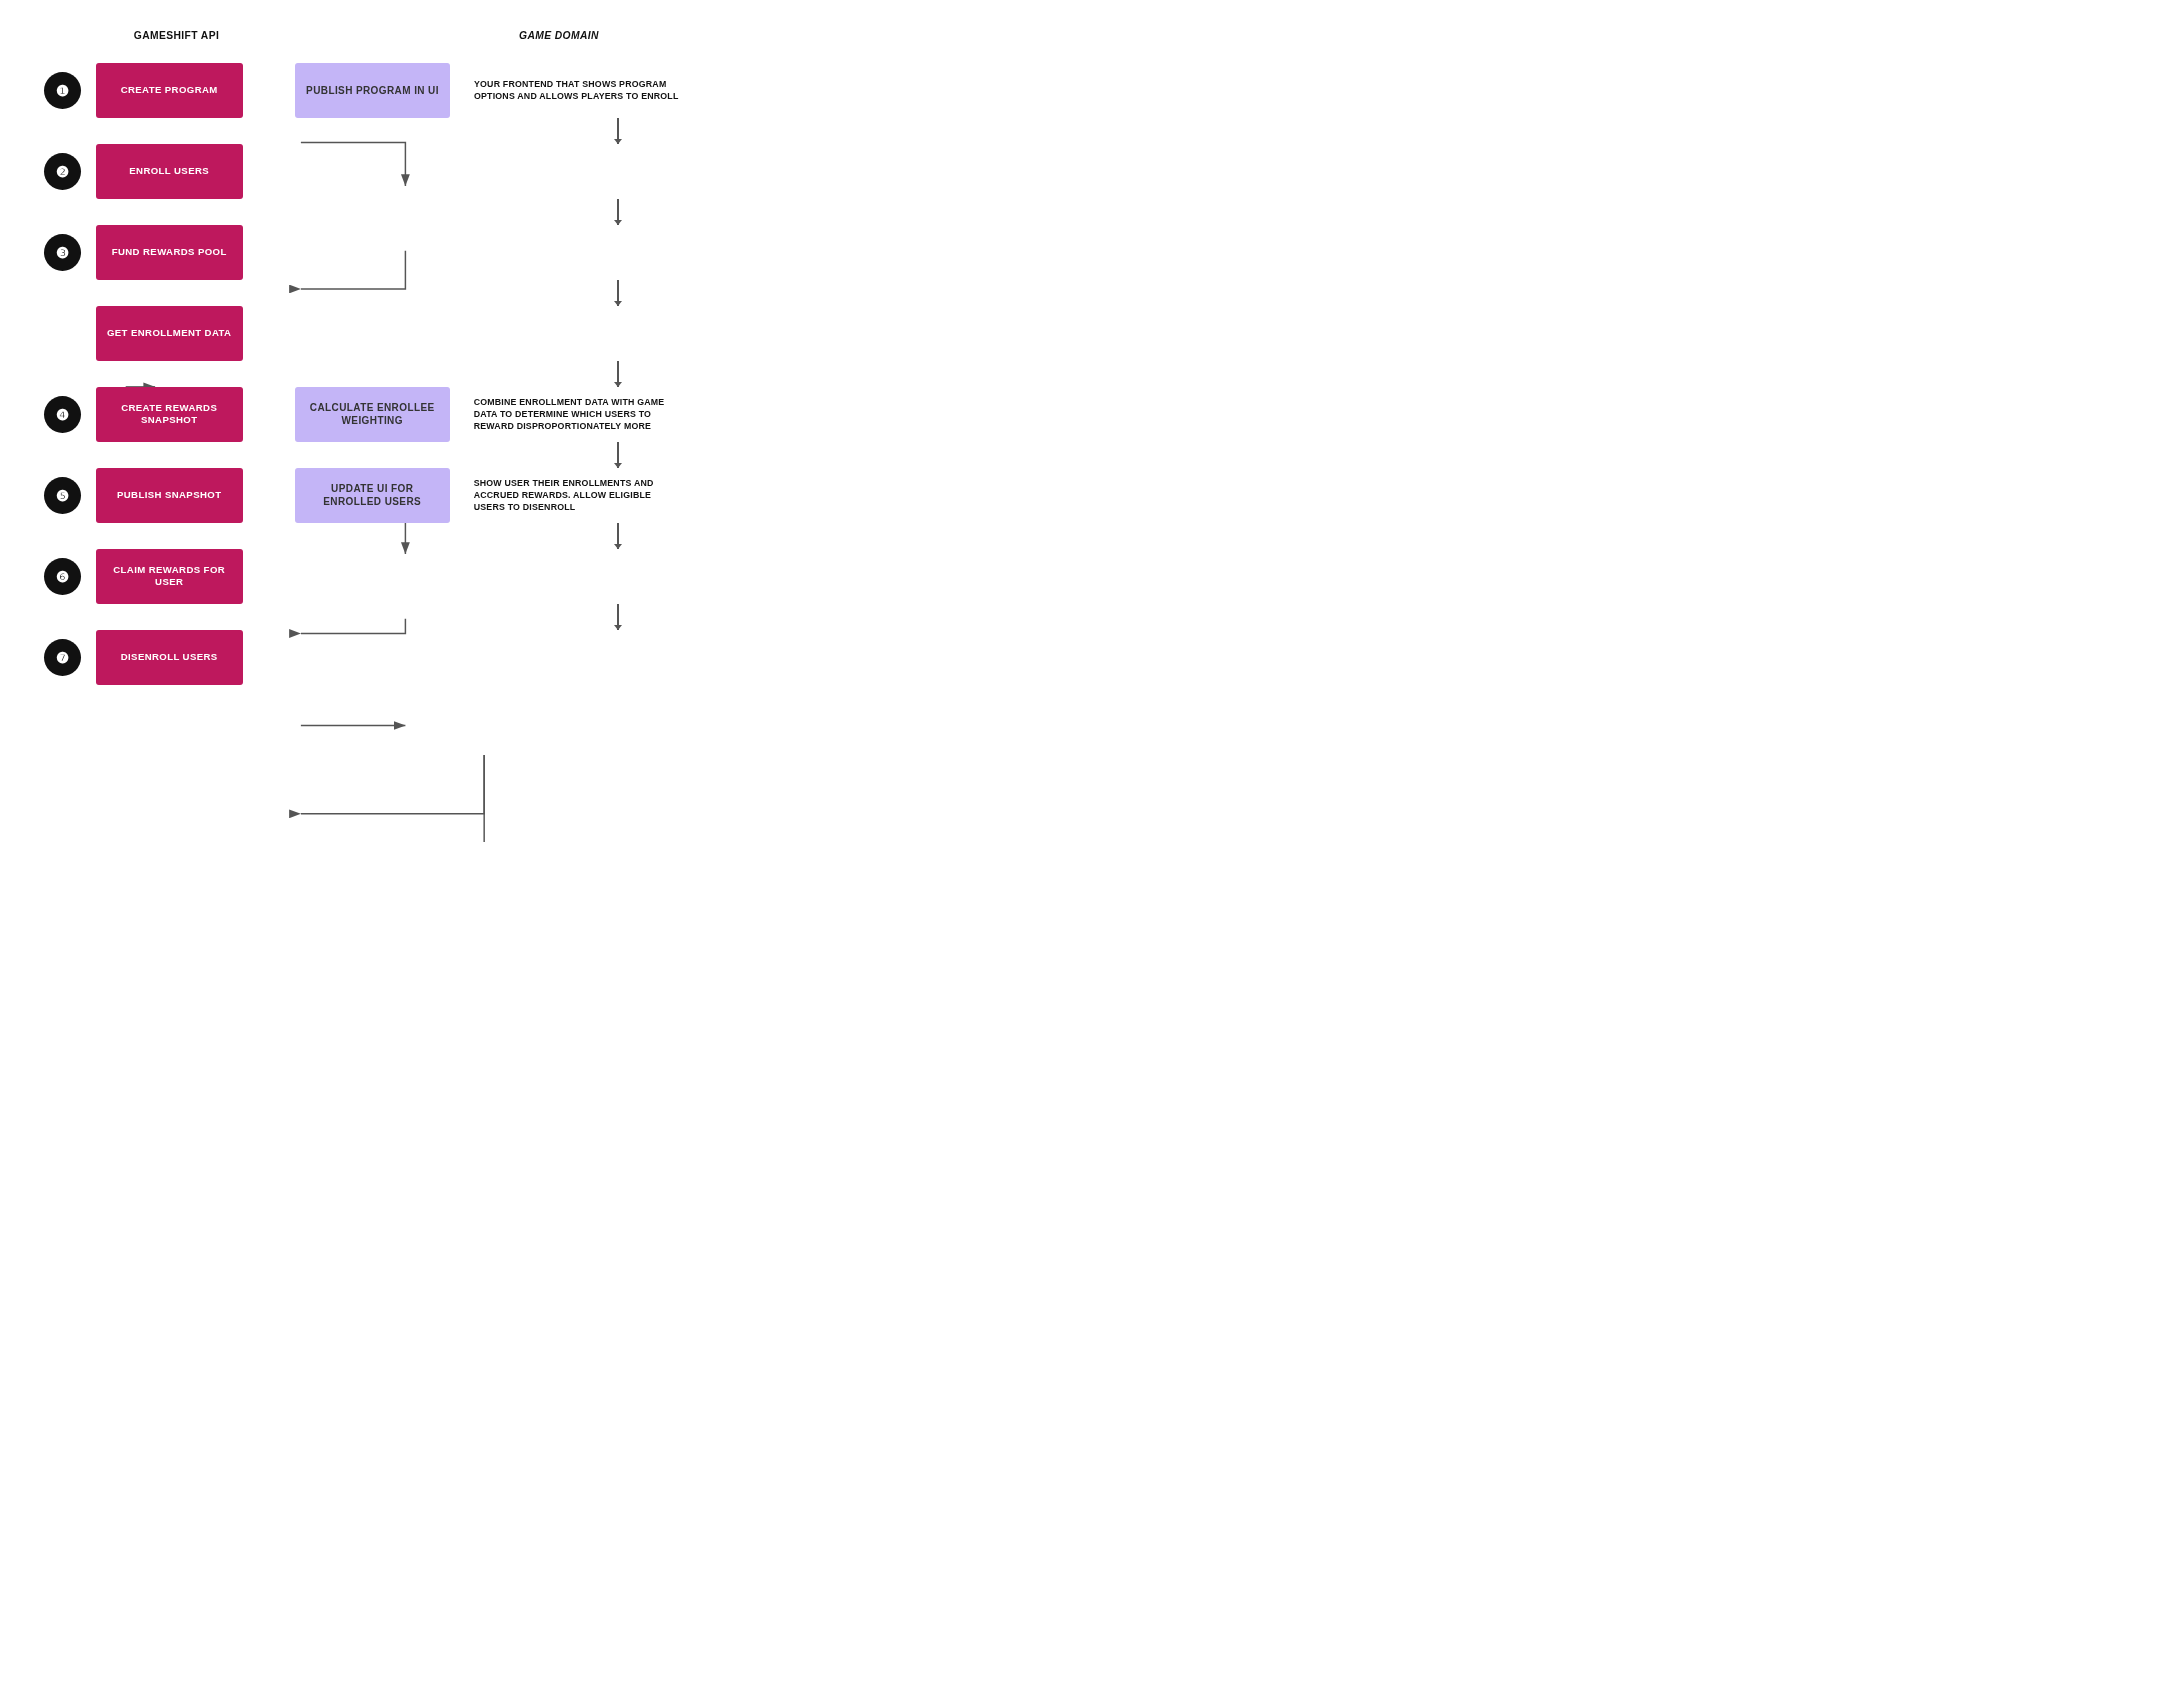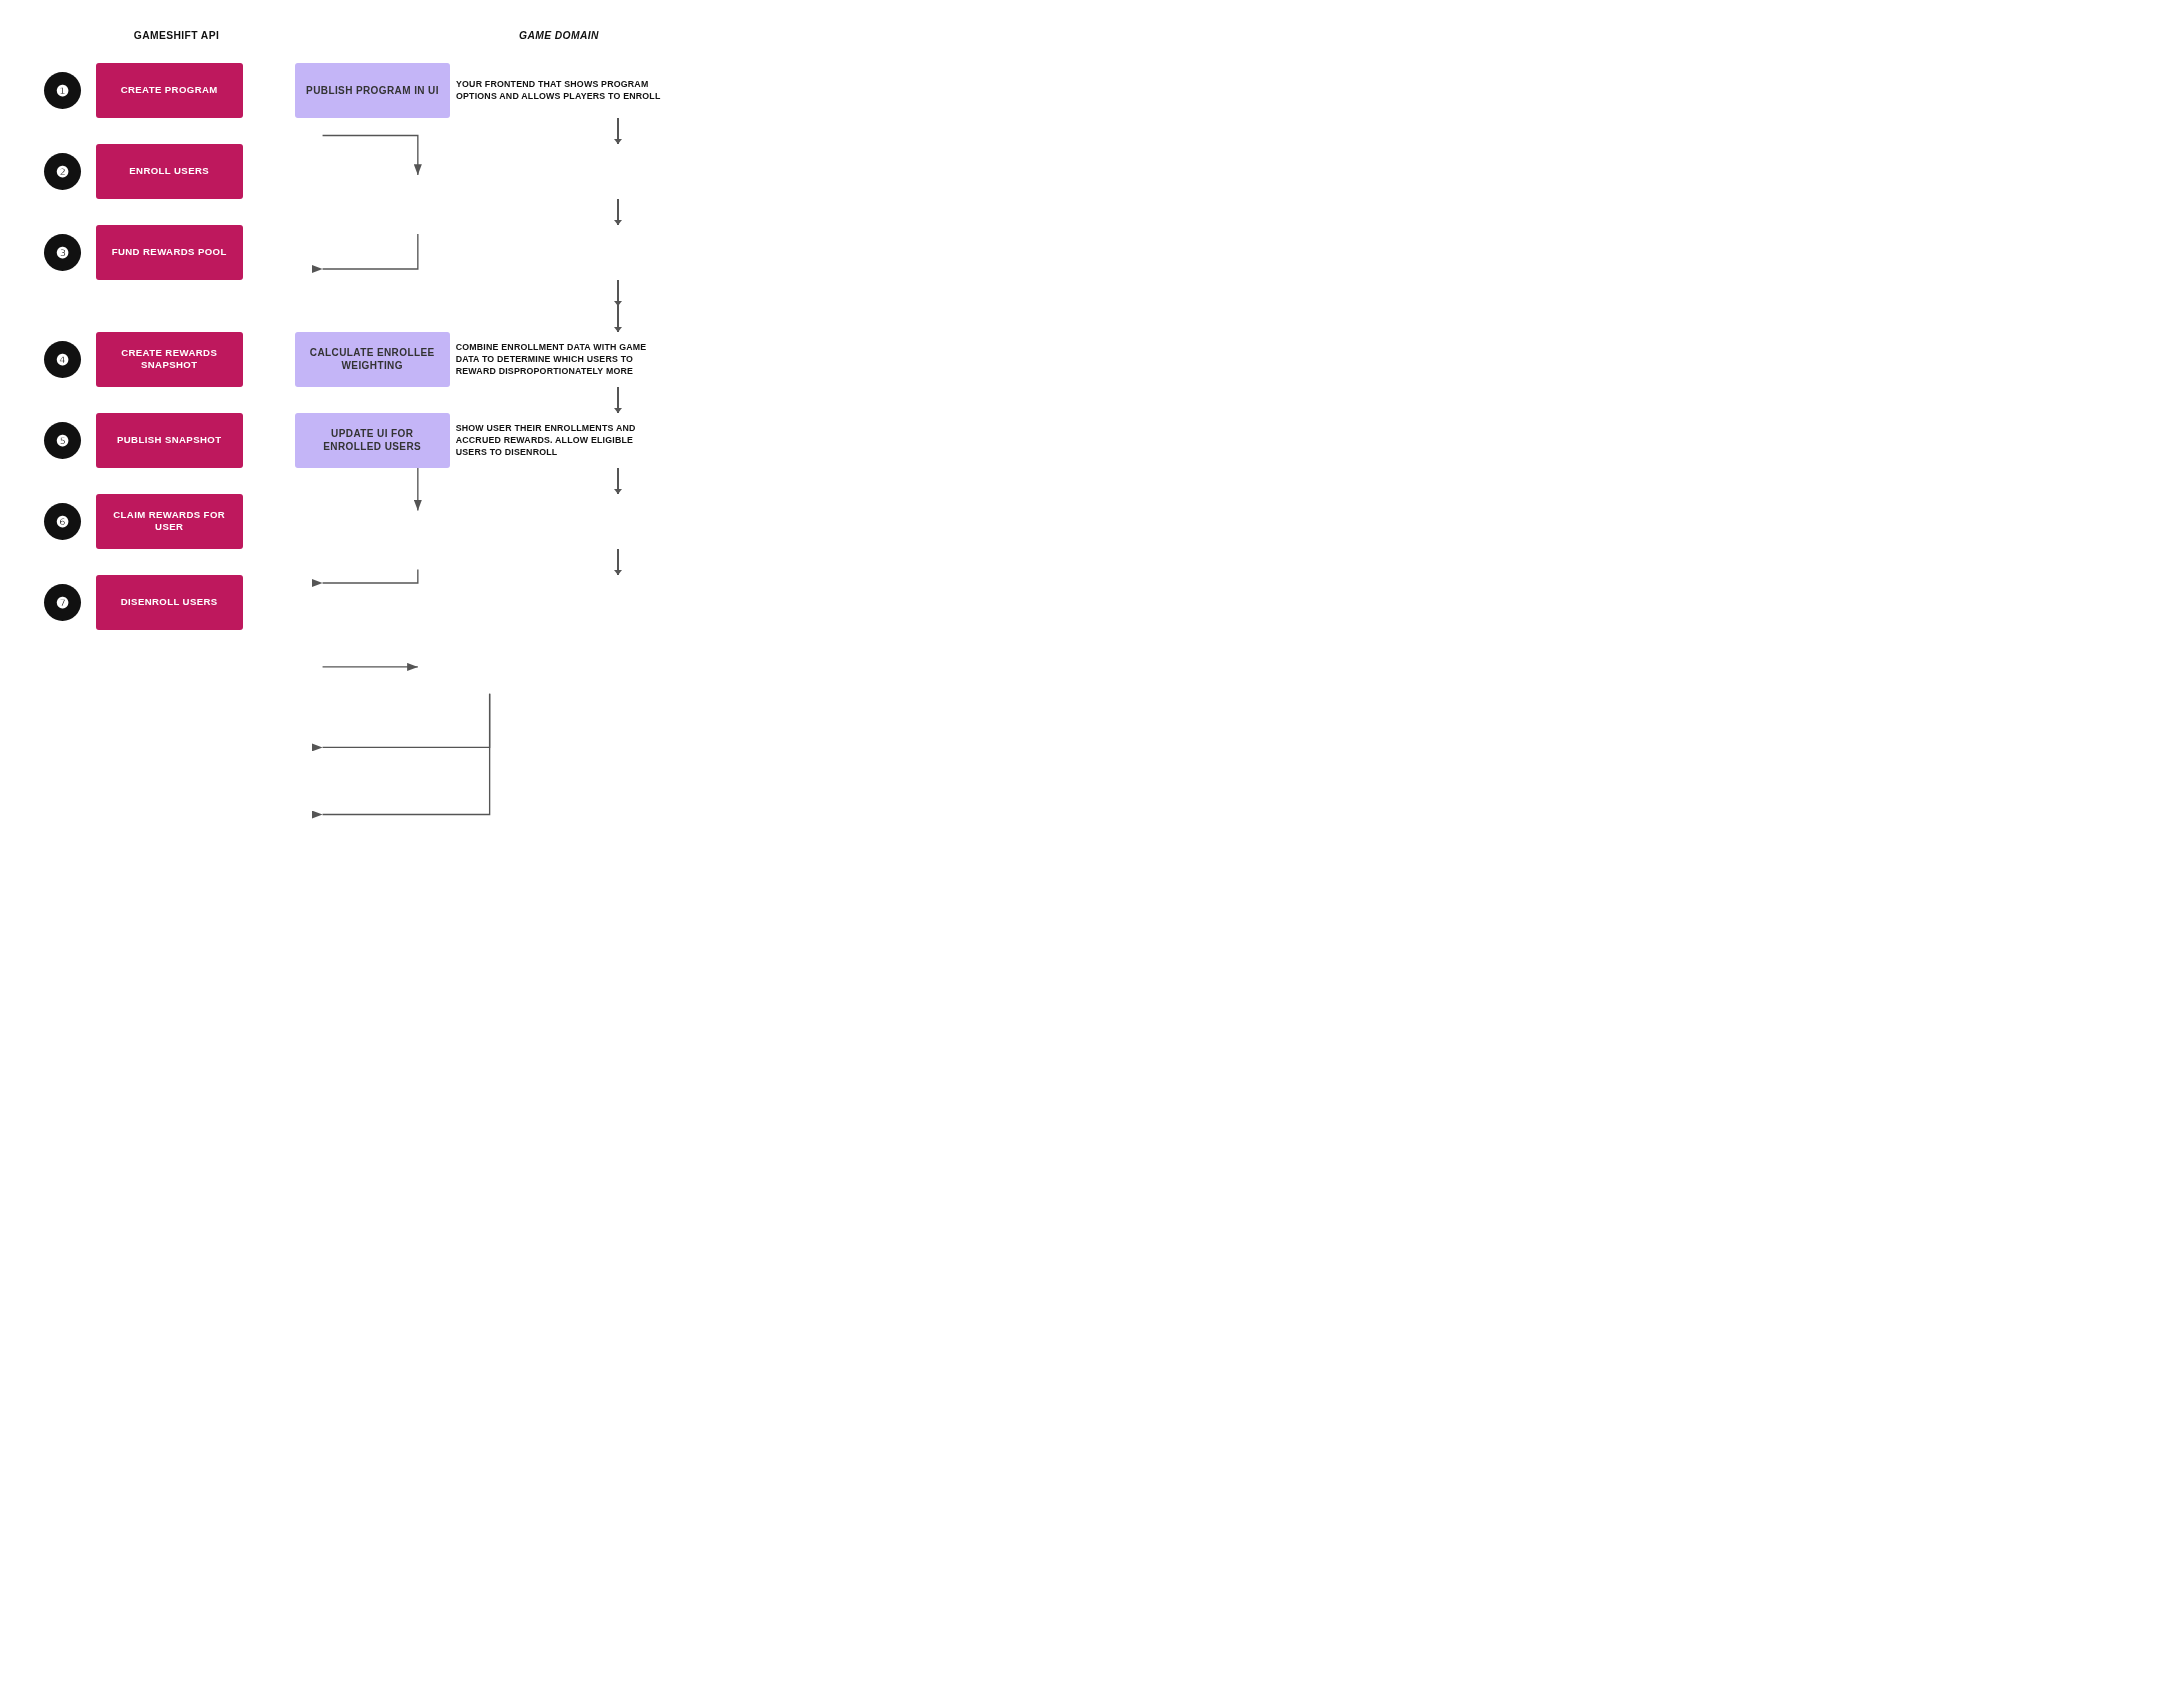--- a/index.html
+++ b/index.html
@@ -96,21 +96,21 @@
       border-radius: 2.9px;
       line-height: 1.3;
     }
 
     .description-text {
       font-size: 8.8px;
       font-weight: 900;
       text-transform: uppercase;
       color: #111;
       max-width: 206px;
-      margin-left: 6px;
+      margin-left: 24px;
       line-height: 1.4;
       letter-spacing: 0.2px;
     }
   </style>
 </head>
 <body>
 
 <div class="diagram-container">
 
   <div class="col-headers">
@@ -181,20 +181,24 @@
       <div class="step-number">❸</div>
       <div class="api-box">FUND REWARDS POOL</div>
     </div>
 
     <div style="margin-left:144px;height:26px;position:relative;z-index:2;">
       <div style="width:1.5px;height:100%;background:#555;margin:0 auto;position:relative;">
         <div style="position:absolute;bottom:0;left:50%;transform:translateX(-50%);width:0;height:0;border-left:4.4px solid transparent;border-right:4.4px solid transparent;border-top:5.9px solid #555;"></div>
       </div>
     </div>
 
+    <div style="display:flex;align-items:center;position:relative;z-index:2;">
+      <div style="width:37px;margin-right:14.7px;flex-shrink:0;"></div>
+      <div class="api-box">GET ENROLLMENT DATA</div>
+    </div>
 
     <div style="margin-left:144px;height:26px;position:relative;z-index:2;">
       <div style="width:1.5px;height:100%;background:#555;margin:0 auto;position:relative;">
         <div style="position:absolute;bottom:0;left:50%;transform:translateX(-50%);width:0;height:0;border-left:4.4px solid transparent;border-right:4.4px solid transparent;border-top:5.9px solid #555;"></div>
       </div>
     </div>
 
     <div style="display:flex;align-items:center;position:relative;z-index:2;">
       <div class="step-number">❹</div>
       <div class="api-box">CREATE REWARDS SNAPSHOT</div>

